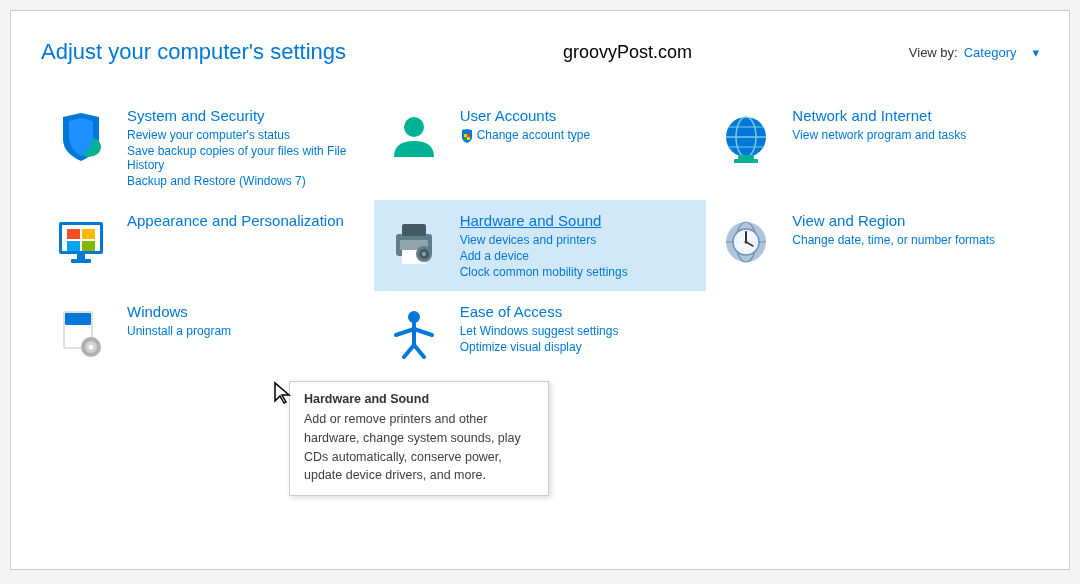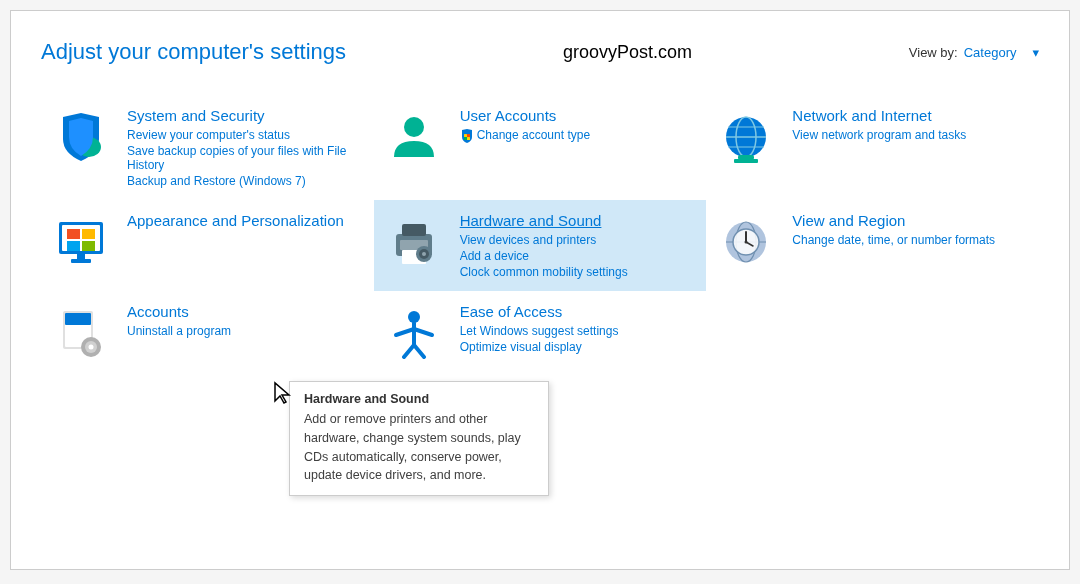--- a/index.html
+++ b/index.html
@@ -278,21 +278,21 @@
           <rect x="10" y="6" width="26" height="34" fill="#fff" rx="1"></rect>
 
           <rect x="10" y="6" width="26" height="12" fill="#0078d7" rx="1"></rect>
 
           <circle cx="36" cy="40" r="10" fill="#b0b0b0"></circle>
           <circle cx="36" cy="40" r="6" fill="#d0d0d0"></circle>
           <circle cx="36" cy="40" r="2.5" fill="#fff"></circle>
         </svg>
       </div>
       <div class="text-area">
-        <div class="cat-title">Accounts</div>
+        <div class="cat-title">Windows</div>
         <a class="cat-link">Uninstall a program</a>
       </div>
     </div>
 
     <div class="category-item">
       <div class="icon-area">
         <svg width="52" height="52" viewBox="0 0 52 52">
 
           <circle cx="26" cy="10" r="6" fill="#0078d7"></circle>
 

